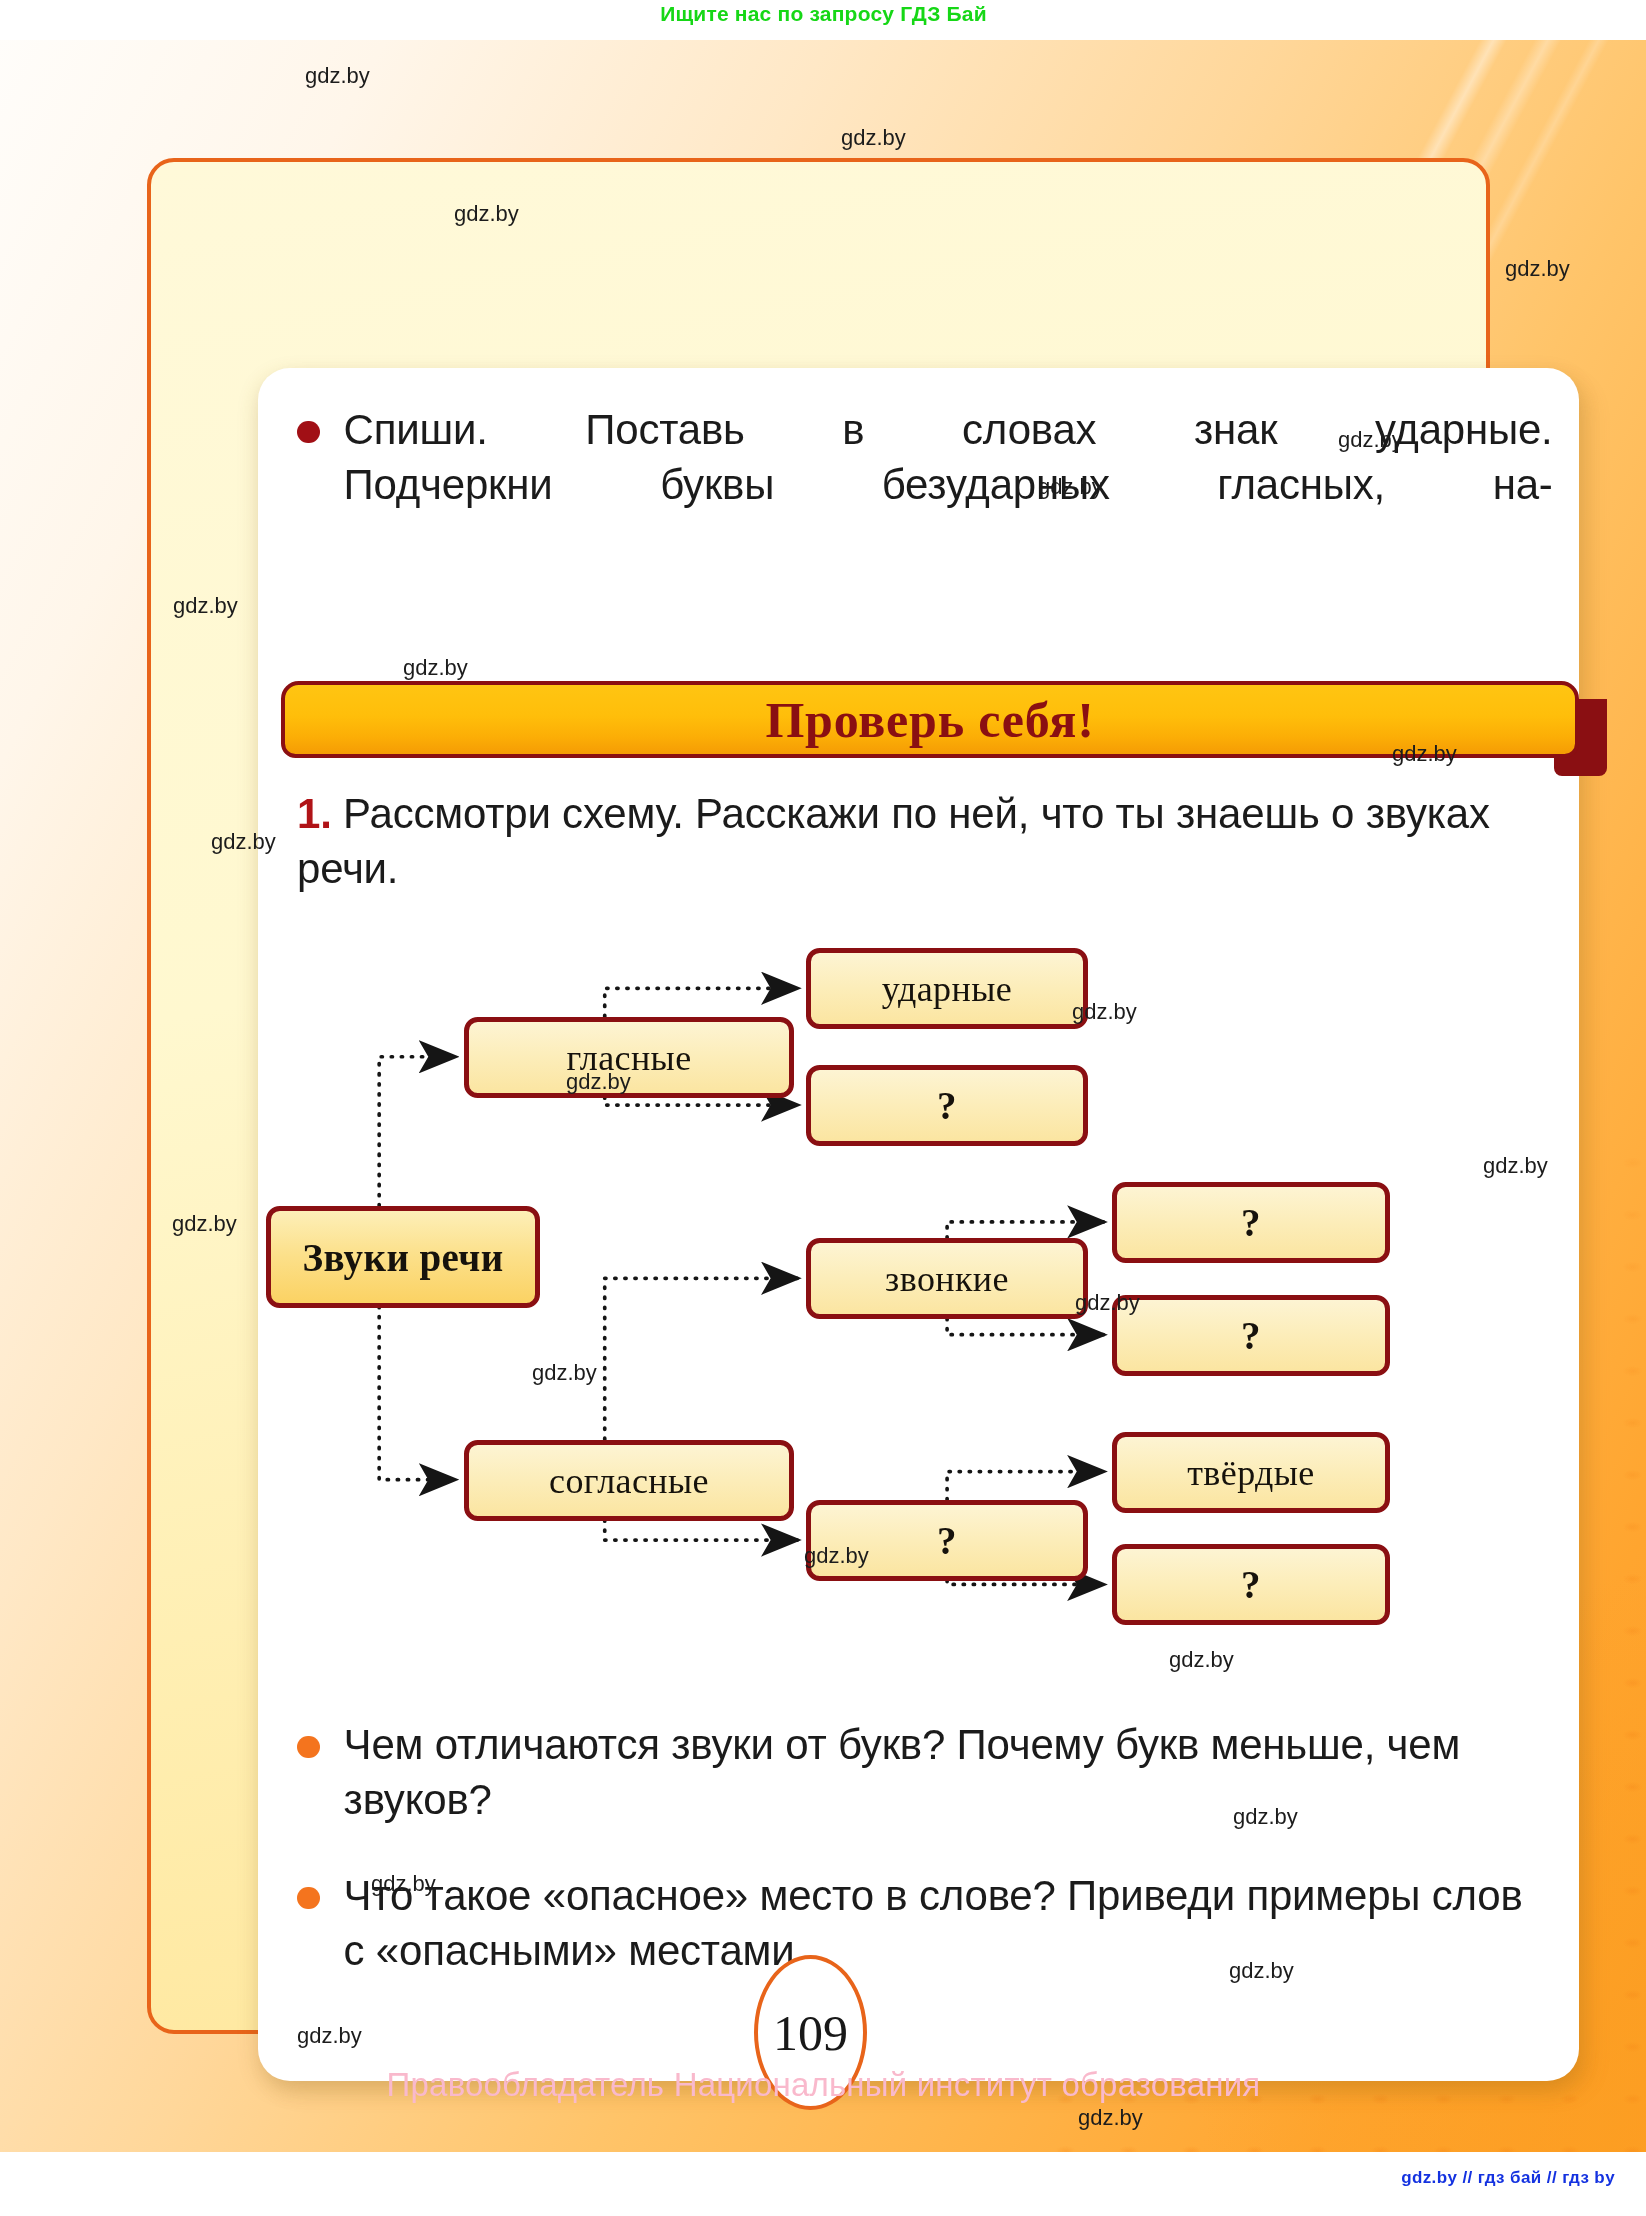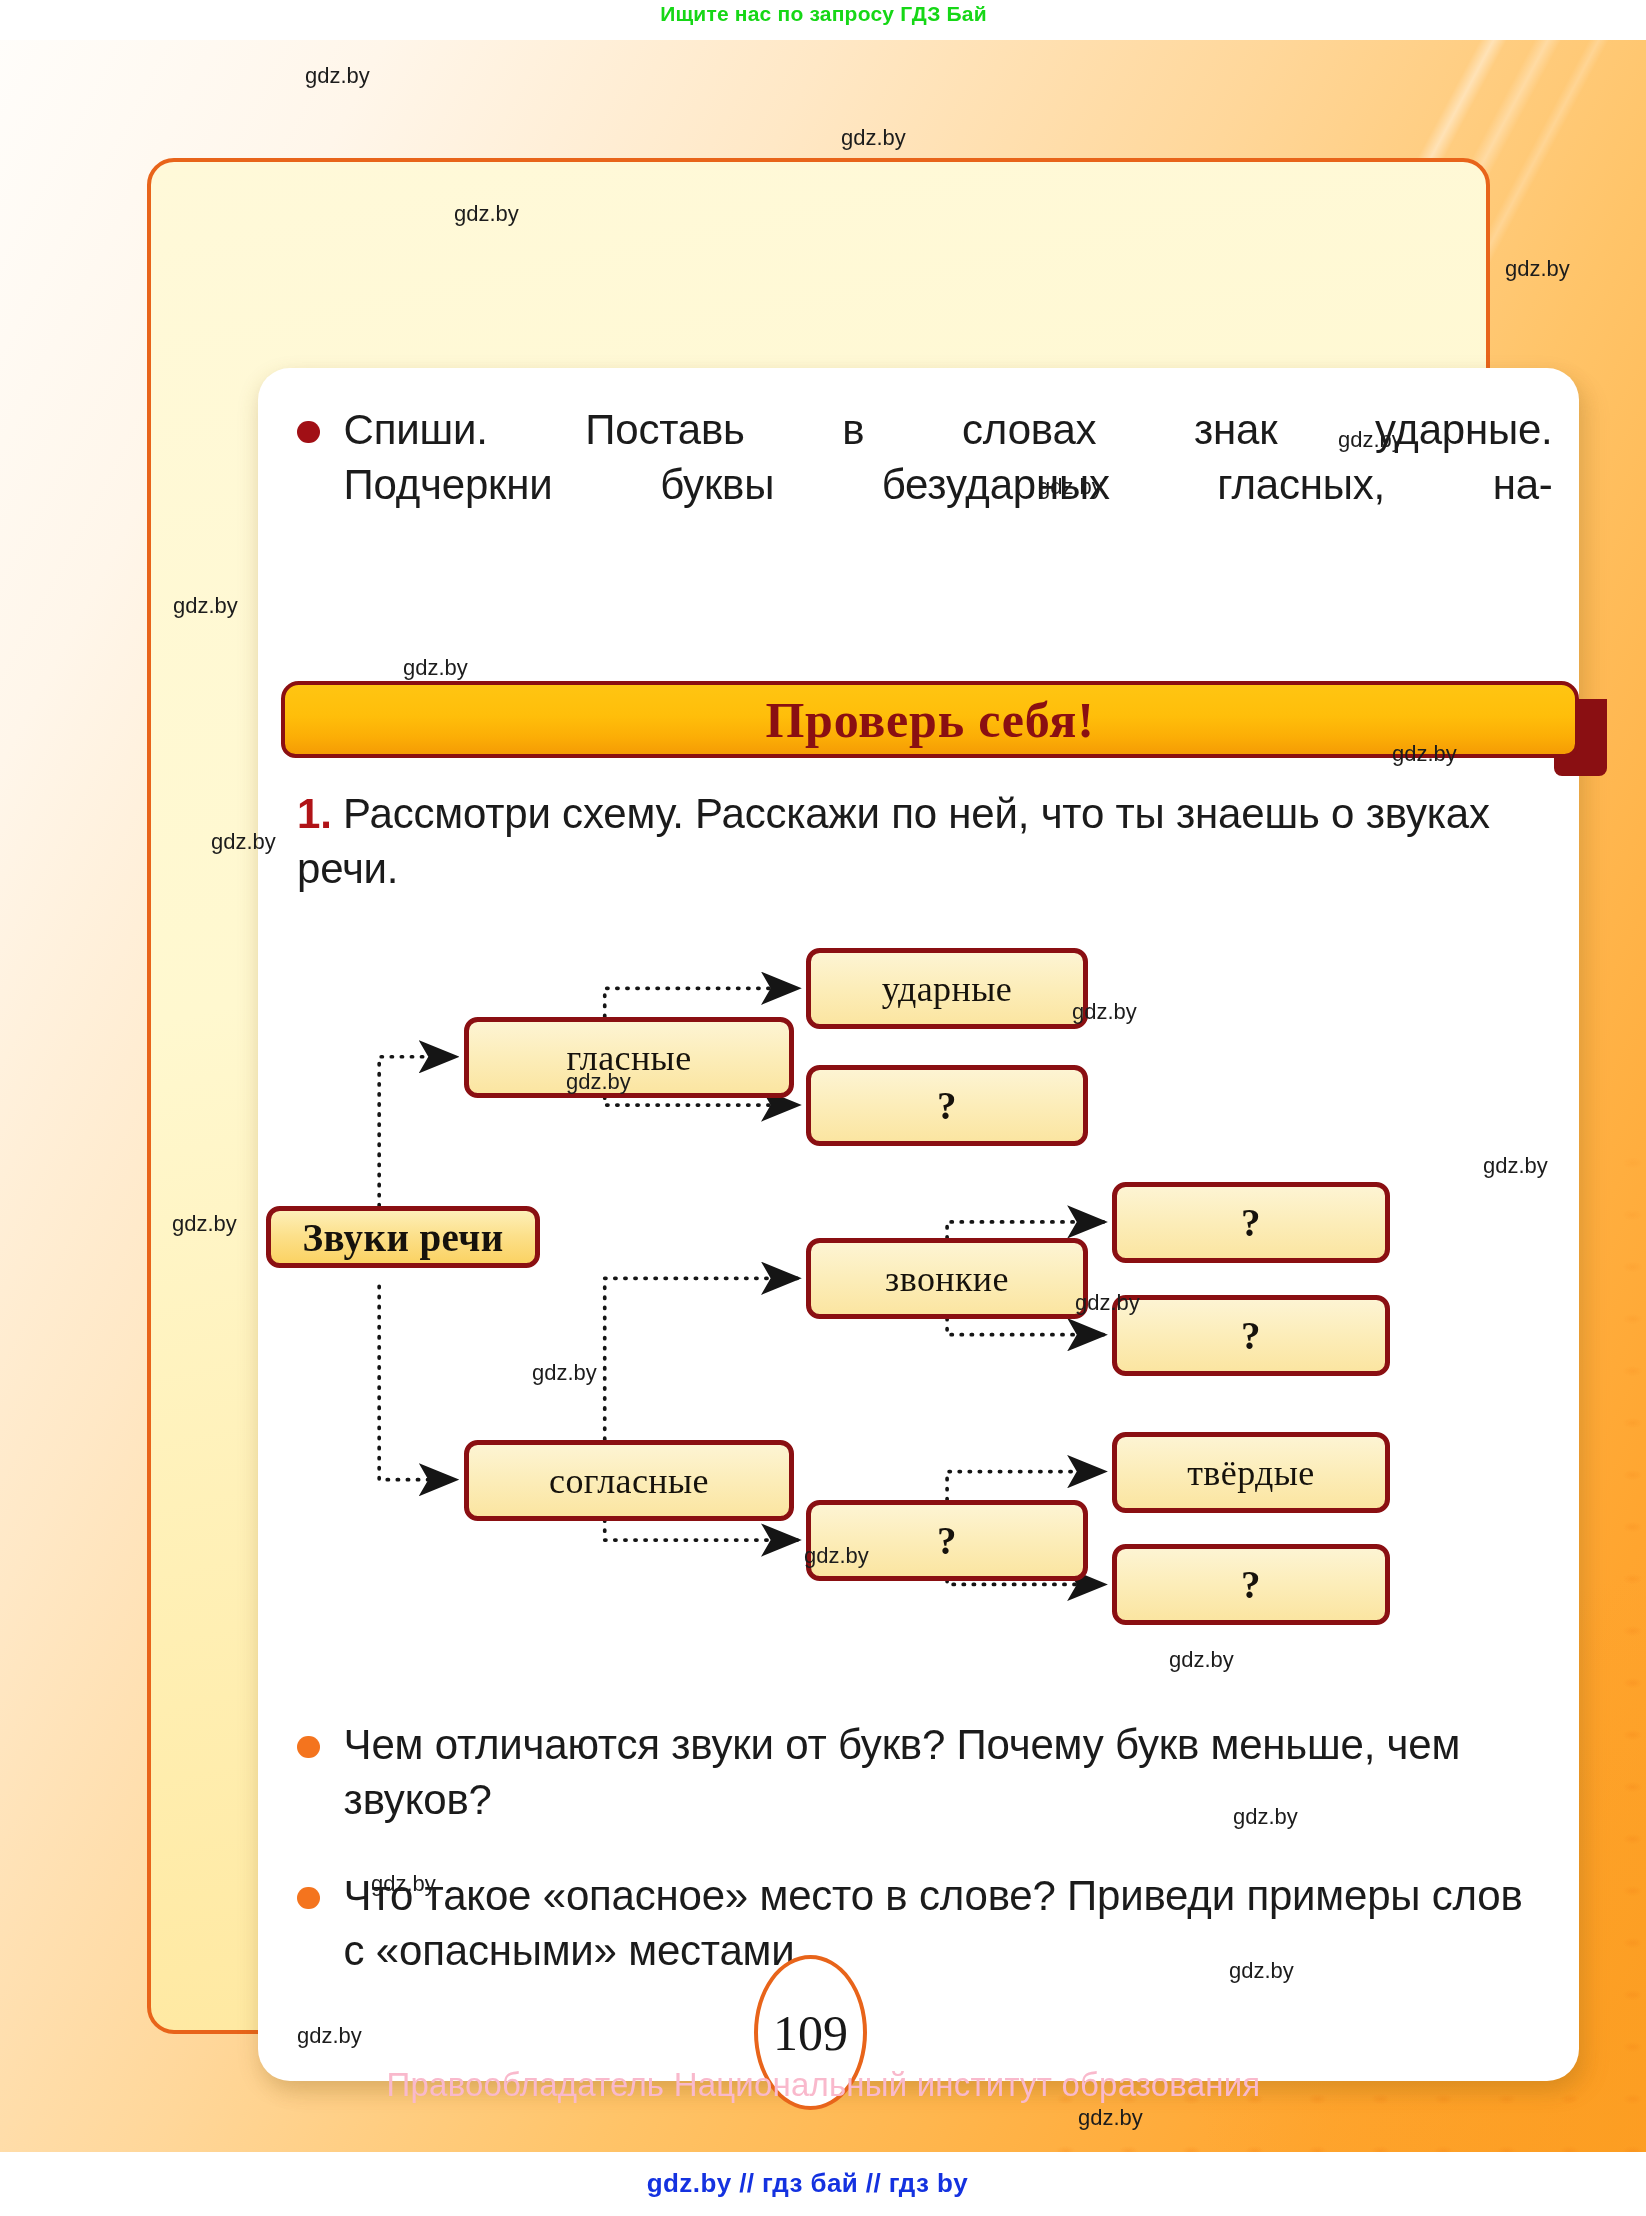--- a/index.html
+++ b/index.html
@@ -220,22 +220,22 @@
   
   .bottom-strip {
     position: absolute;
     left: 0; top: 2152px; width: 1647px; height: 64px;
     background: #ffffff;
     z-index: 40;
   }
   .bottom-links {
     position: absolute;
     left: 0; top: 16px; width: 1615px;
-    text-align: center;
-    font-size: 26px;
+    text-align: right;
+    font-size: 17px;
     color: #1432e0;
     font-weight: 600;
     letter-spacing: 0.4px;
   }
 
   
   .wm {
     position: absolute;
     font-family: "Liberation Sans", sans-serif;
     font-size: 22px;
@@ -305,21 +305,21 @@
           <path d="M855,360 L855,340 L1050,340"></path>
 
           <path d="M855,460 L855,480 L1050,480"></path>
 
           <path d="M855,685 L855,650 L1050,650"></path>
 
           <path d="M855,785 L855,790 L1050,790"></path>
         </g>
       </svg>
 
-      <div class="dnode root" style="left:8px;  top:258px; width:274px; height:62px;">
+      <div class="dnode root" style="left:8px;  top:258px; width:274px; height:102px;">
         <span>Звуки речи</span>
       </div>
       <div class="dnode" style="left:206px; top:69px;  width:330px; height:81px;">
         <span>гласные</span>
       </div>
       <div class="dnode" style="left:206px; top:492px; width:330px; height:81px;">
         <span>согласные</span>
       </div>
       <div class="dnode" style="left:548px; top:0px;   width:282px; height:81px;">
         <span>ударные</span>

